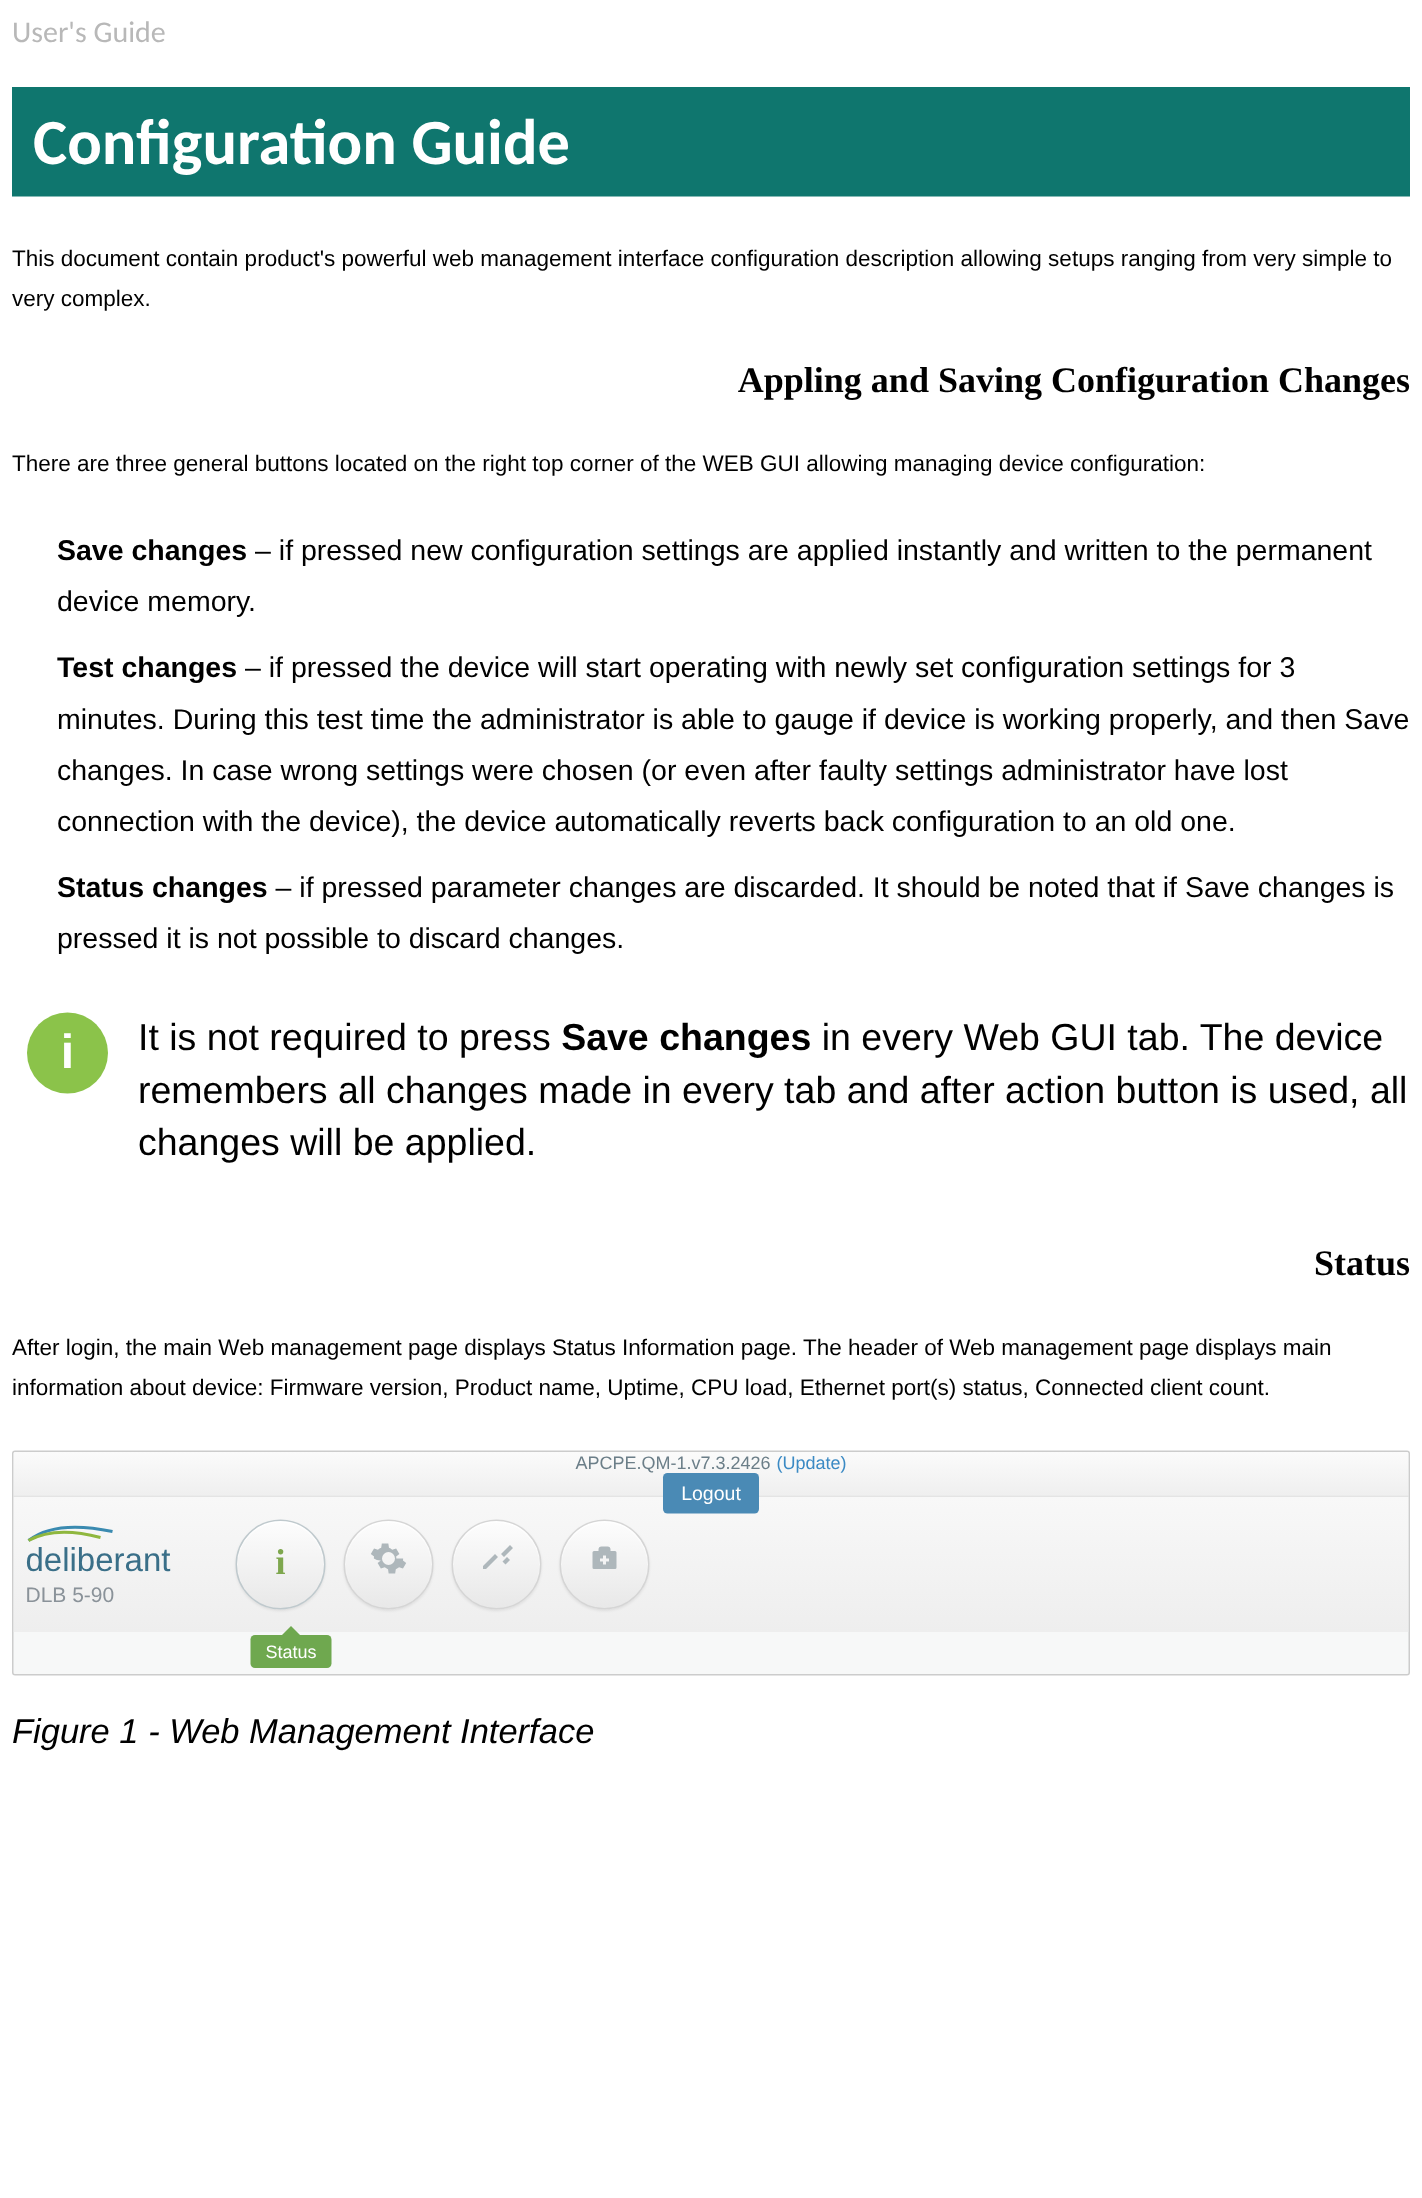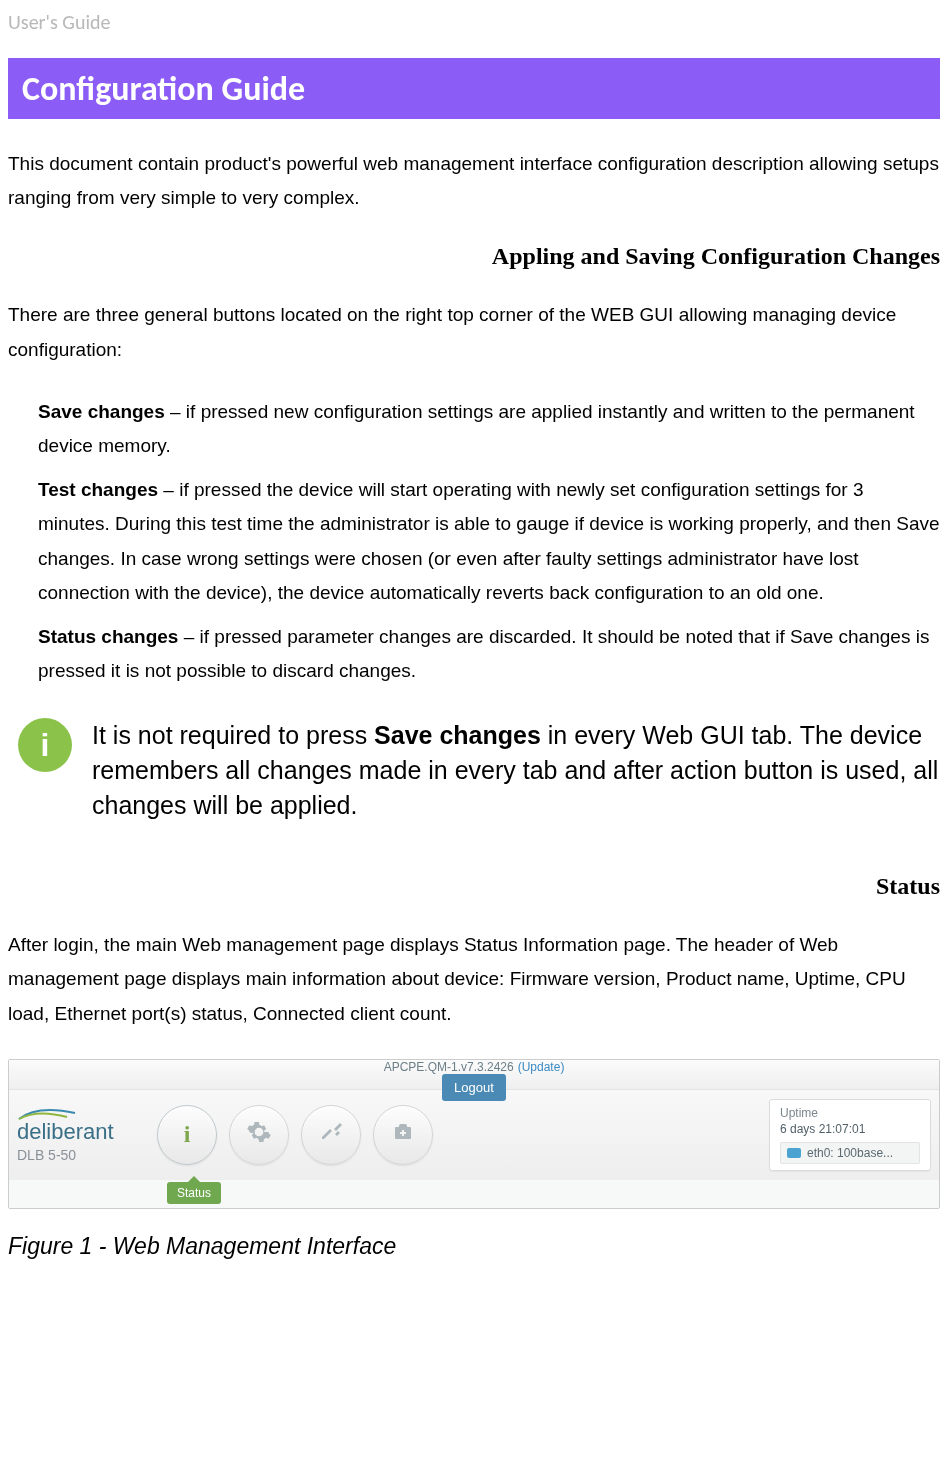--- a/index.html
+++ b/index.html
@@ -11,30 +11,30 @@
       padding: 10px 8px;
       color: #000;
     }
     .header-label {
       color: #b8b8b8;
       font-size: 20px;
       font-family: Calibri, Arial, sans-serif;
       margin-bottom: 24px;
     }
     .banner {
-      background: #8b5cf6;
-      color: #fff;
-      font-size: 34px;
+      background: #0f766e;
+      color: #fff;
+      font-size: 43px;
       font-weight: bold;
       font-family: Calibri, Arial, sans-serif;
       padding: 10px 14px;
       margin-bottom: 22px;
     }
     .body-text {
-      font-size: 19px;
+      font-size: 15px;
       line-height: 1.8;
       margin-bottom: 28px;
       margin-top: 28px;
     }
     .h2 {
       font-size: 24px;
       font-family: Liberation Serif, serif;
       margin-bottom: 22px;
       text-align: right;
     }
@@ -239,21 +239,21 @@
   </div>
   <div class="ss-main">
     <div class="ss-brand">
       <div class="ss-swoosh">
         <svg width="60" height="14" viewBox="0 0 60 14">
             <path d="M2 12 Q20 -2 58 6" stroke="#3a8ab0" stroke-width="2" fill="none"></path>
             <path d="M2 12 Q20 2 50 10" stroke="#8fb73e" stroke-width="2" fill="none"></path>
           </svg>
       </div>
       <div class="ss-brand-logo">deliberant</div>
-      <div class="ss-brand-sub">DLB 5-50</div>
+      <div class="ss-brand-sub">DLB 5-90</div>
     </div>
     <div class="ss-circles">
       <div class="ss-circle active">
         <span style="color:#7ea74e; font-family:Georgia,serif; font-weight:bold;">i</span>
       </div>
       <div class="ss-circle">
         <span>
           <svg width="26" height="26" viewBox="0 0 24 24" fill="#aeb7bb">
               <path d="M12 8a4 4 0 100 8 4 4 0 000-8zm9 4a7 7 0 01-.1 1.2l2 1.6-2 3.4-2.4-.8a7 7 0 01-2 1.2l-.4 2.6h-4l-.4-2.6a7 7 0 01-2-1.2l-2.4.8-2-3.4 2-1.6A7 7 0 013 12a7 7 0 01.1-1.2l-2-1.6 2-3.4 2.4.8a7 7 0 012-1.2L7.9 2.8h4l.4 2.6a7 7 0 012 1.2l2.4-.8 2 3.4-2 1.6c.1.4.1.8.1 1.2z"></path>
             </svg>
@@ -268,26 +268,18 @@
       </div>
       <div class="ss-circle">
         <span>
           <svg width="24" height="24" viewBox="0 0 24 24" fill="#aeb7bb">
               <path d="M10 4h4a2 2 0 012 2v1h3a1 1 0 011 1v10a1 1 0 01-1 1H5a1 1 0 01-1-1V8a1 1 0 011-1h3V6a2 2 0 012-2zm1 6v2H9v2h2v2h2v-2h2v-2h-2v-2h-2z"></path>
             </svg>
         </span>
       </div>
     </div>
     <div class="ss-right">
-      <div class="ss-panel">
-        <div class="ss-panel-title">Uptime</div>
-        <div class="ss-panel-val">6 days 21:07:01</div>
-        <div class="ss-panel-row">
-          <span class="ss-eth-dot"></span>
-          <span>eth0: 100base...</span>
-        </div>
-      </div>
     </div>
   </div>
   <div class="ss-status-tag">Status</div>
 </div>
 
 <div class="fig-caption">Figure 1 - Web Management Interface</div>
 
 </body></html>

